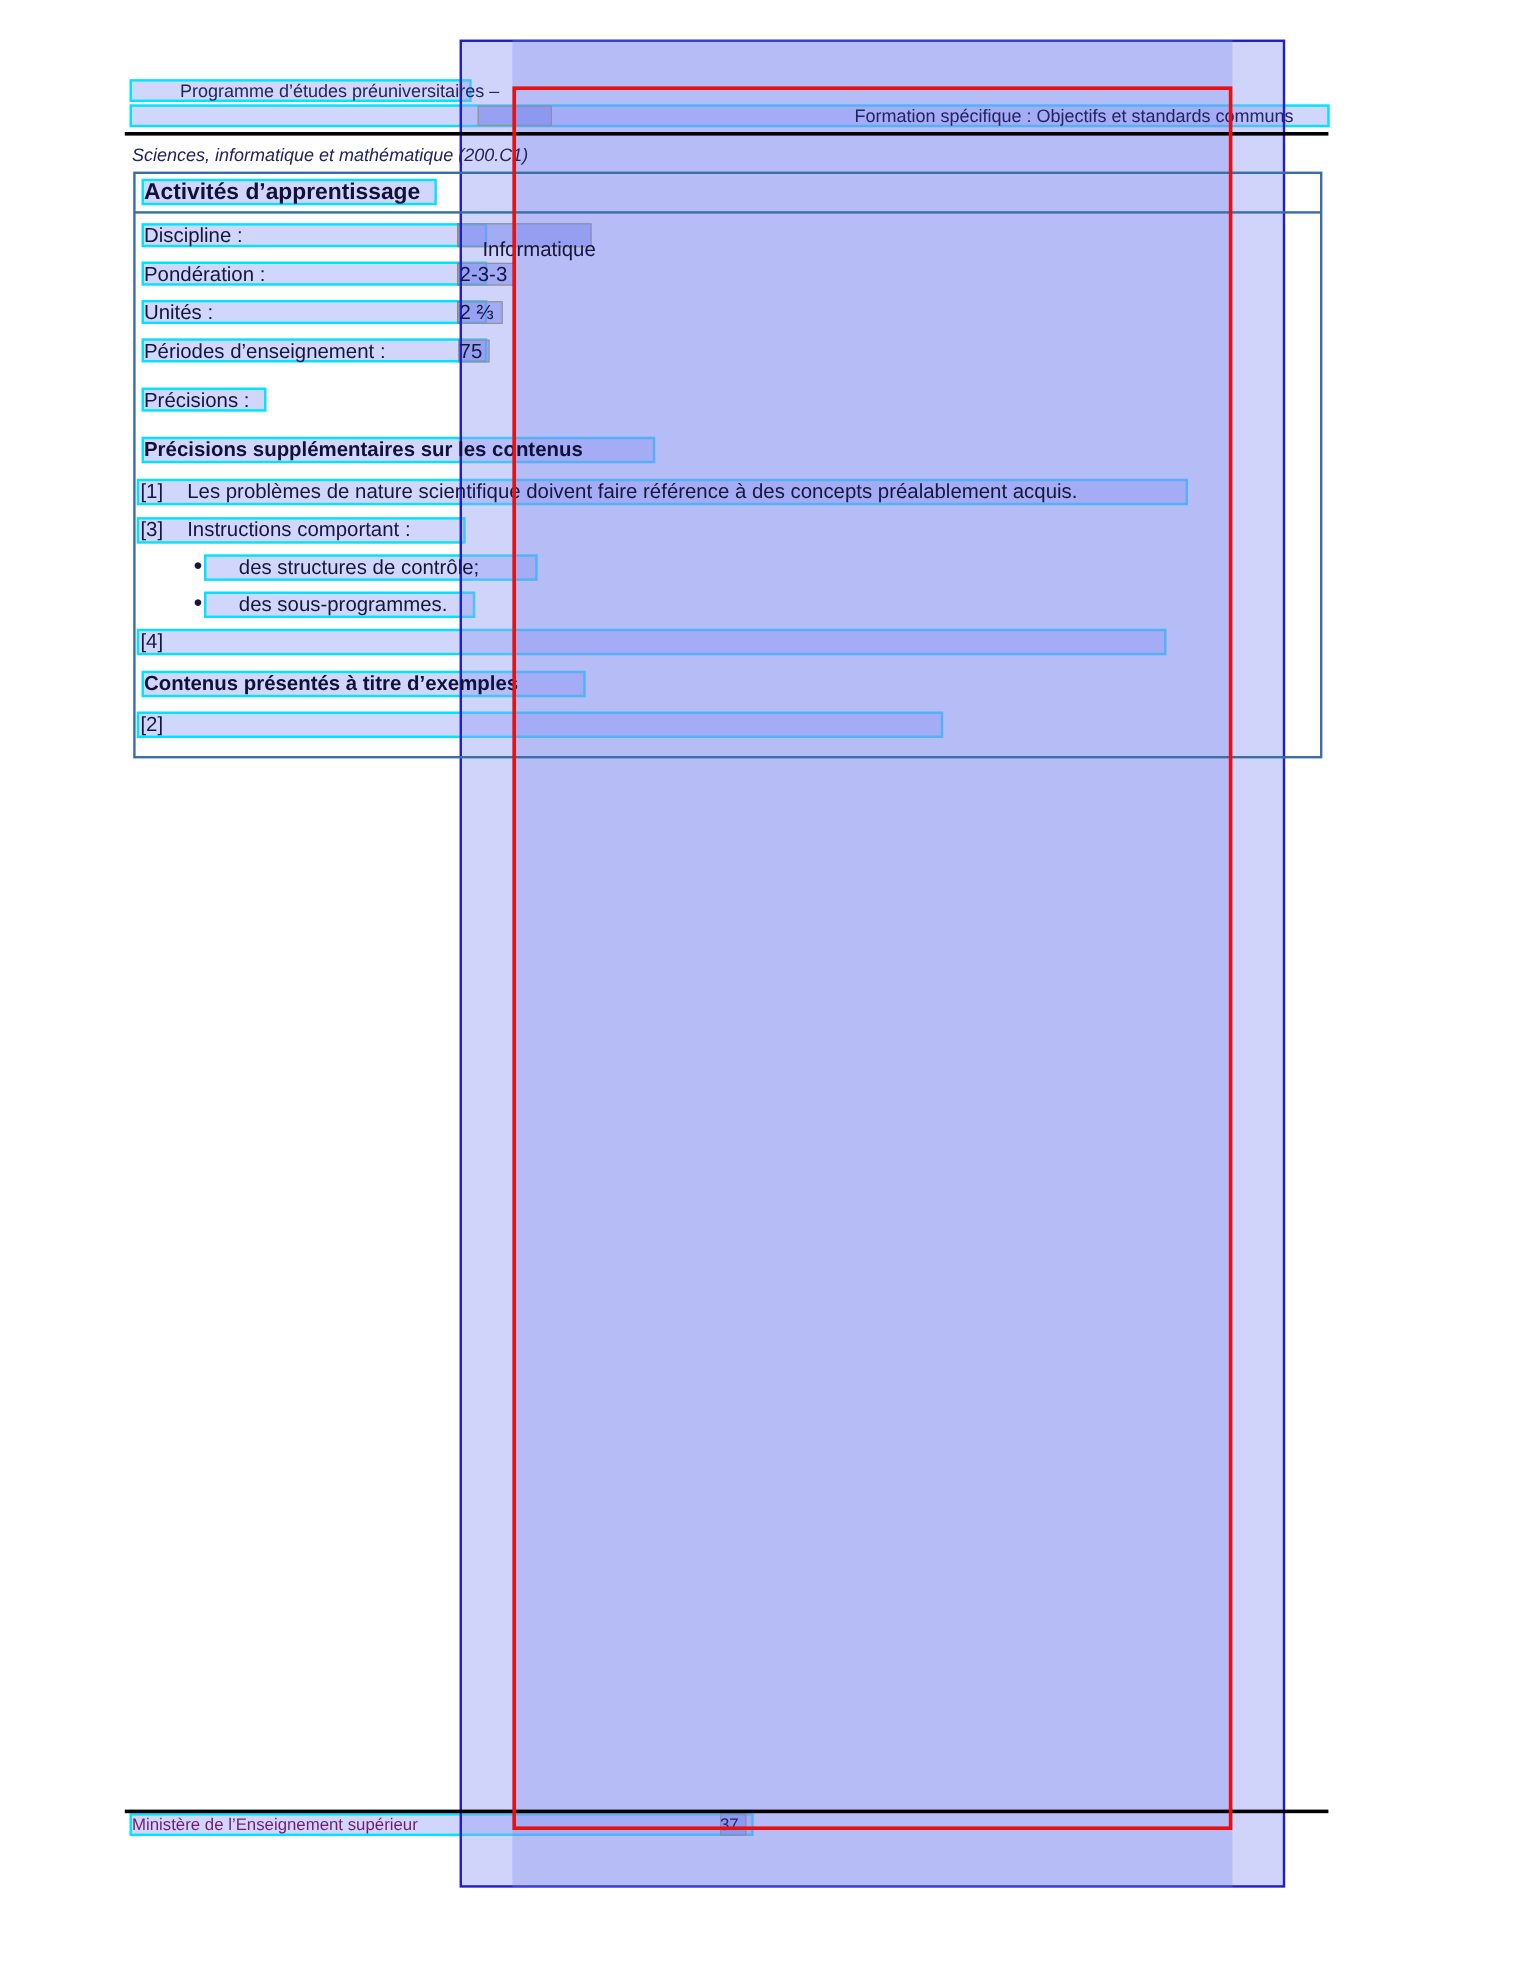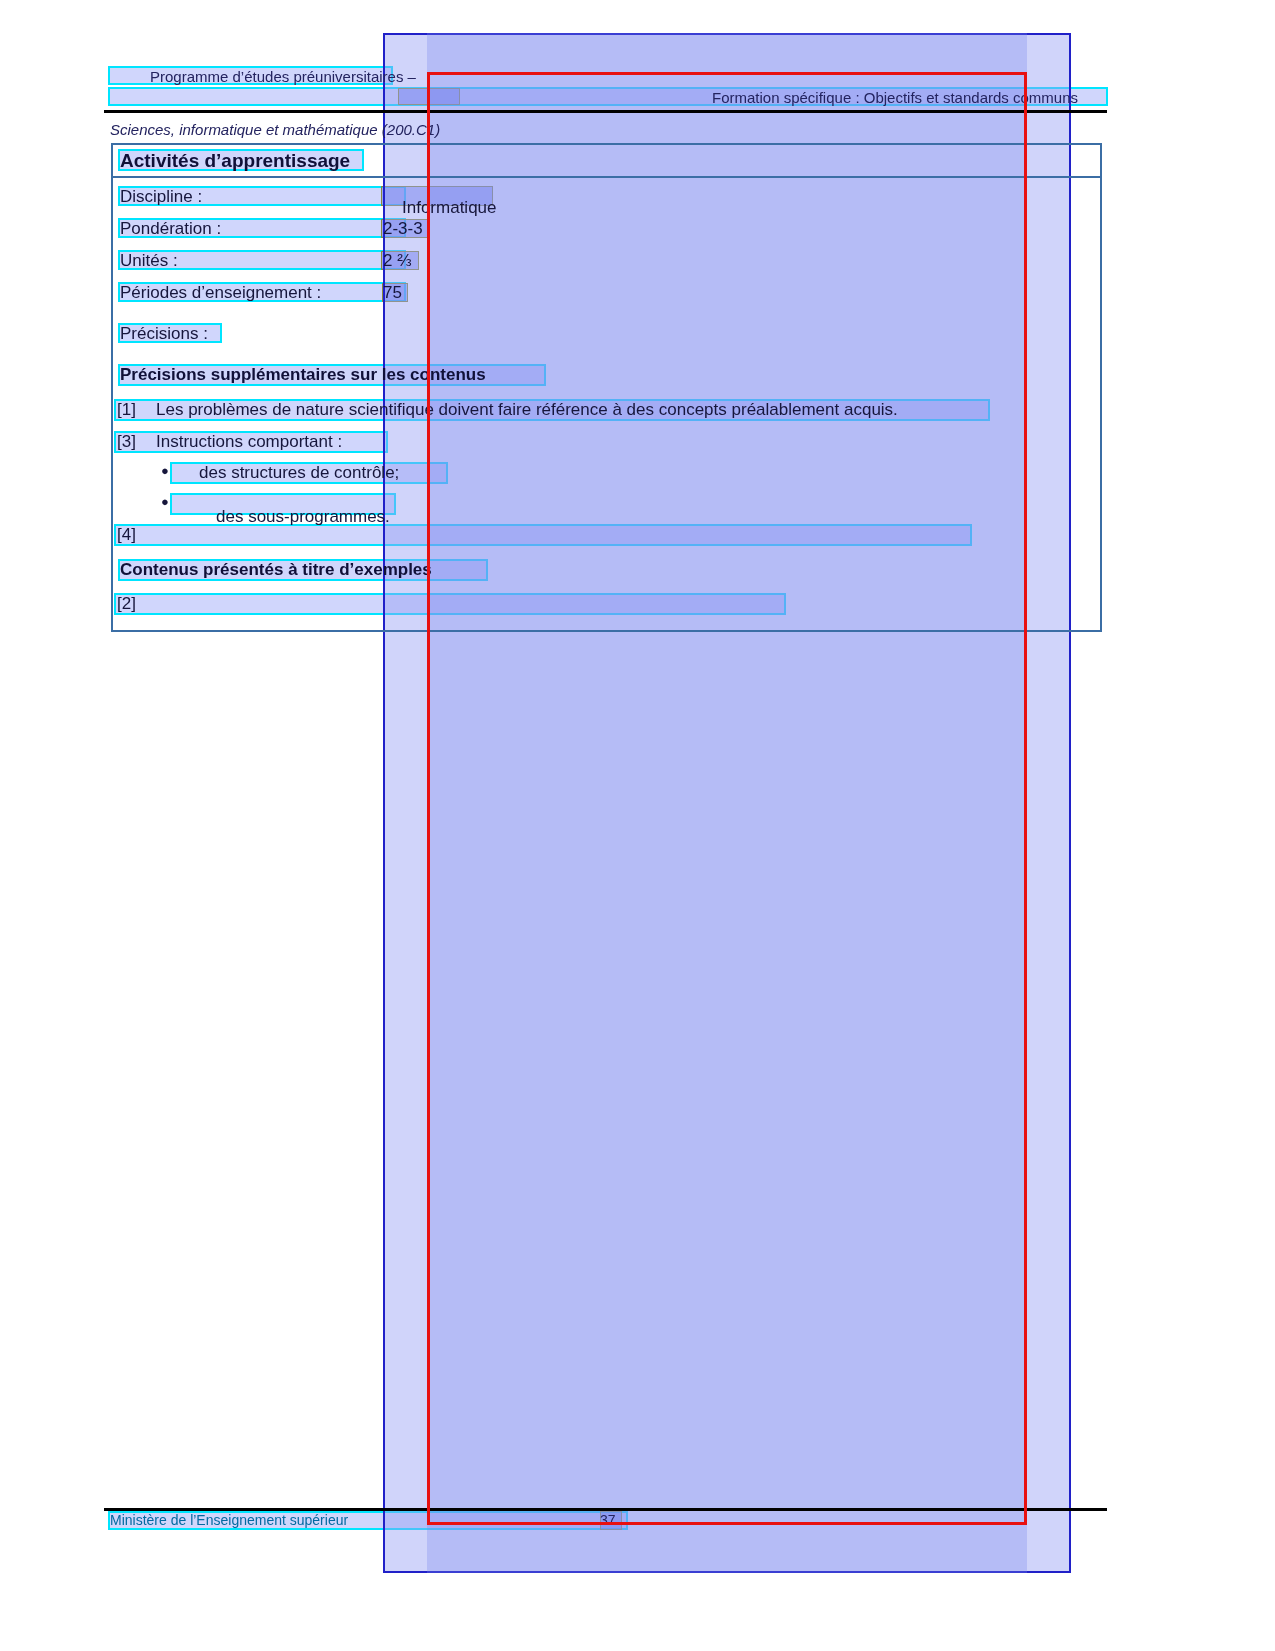--- a/index.html
+++ b/index.html
@@ -129,21 +129,21 @@
   .bullet-dot {
     position: absolute;
     font-size: 13px;
     color: #16163c;
   }
 
   .footer-left {
     left: 110px;
     top: 1512px;
     font-size: 14px;
-    color: #0369a1;
+    color: #701a75;
   }
   .footer-page {
     left: 600px;
     top: 1512px;
     font-size: 14px;
     color: #23235f;
   }
 
   
   .hl {
@@ -222,21 +222,21 @@
   <div class="tline li li-num" style="left:117px;top:400px;">[1]</div>
   <div class="tline li li-txt" style="left:156px;top:400px;">Les problèmes de nature scientifique doivent faire référence à des concepts préalablement acquis.</div>
 
   <div class="tline li li-num" style="left:117px;top:432px;">[3]</div>
   <div class="tline li li-txt" style="left:156px;top:432px;">Instructions comportant :</div>
 
   <div class="bullet-dot" style="left:161px;top:463px;">●</div>
   <div class="tline li li-txt" style="left:199px;top:463px;">des structures de contrôle;</div>
 
   <div class="bullet-dot" style="left:161px;top:494px;">●</div>
-  <div class="tline li li-txt" style="left:216px;top:494px;margin-top:13px;">des sous-programmes.</div>
+  <div class="tline li li-txt" style="left:199px;top:494px;">des sous-programmes.</div>
 
   <div class="tline li li-num" style="left:117px;top:525px;">[4]</div>
 
   <div class="tline sec-head" style="left:120px;top:560px;">Contenus présentés à titre d’exemples</div>
 
   <div class="tline li li-num" style="left:117px;top:594px;">[2]</div>
 
   <div class="ov ov-card-border"></div>
   <div class="ov ov-card-titlerule"></div>
 

